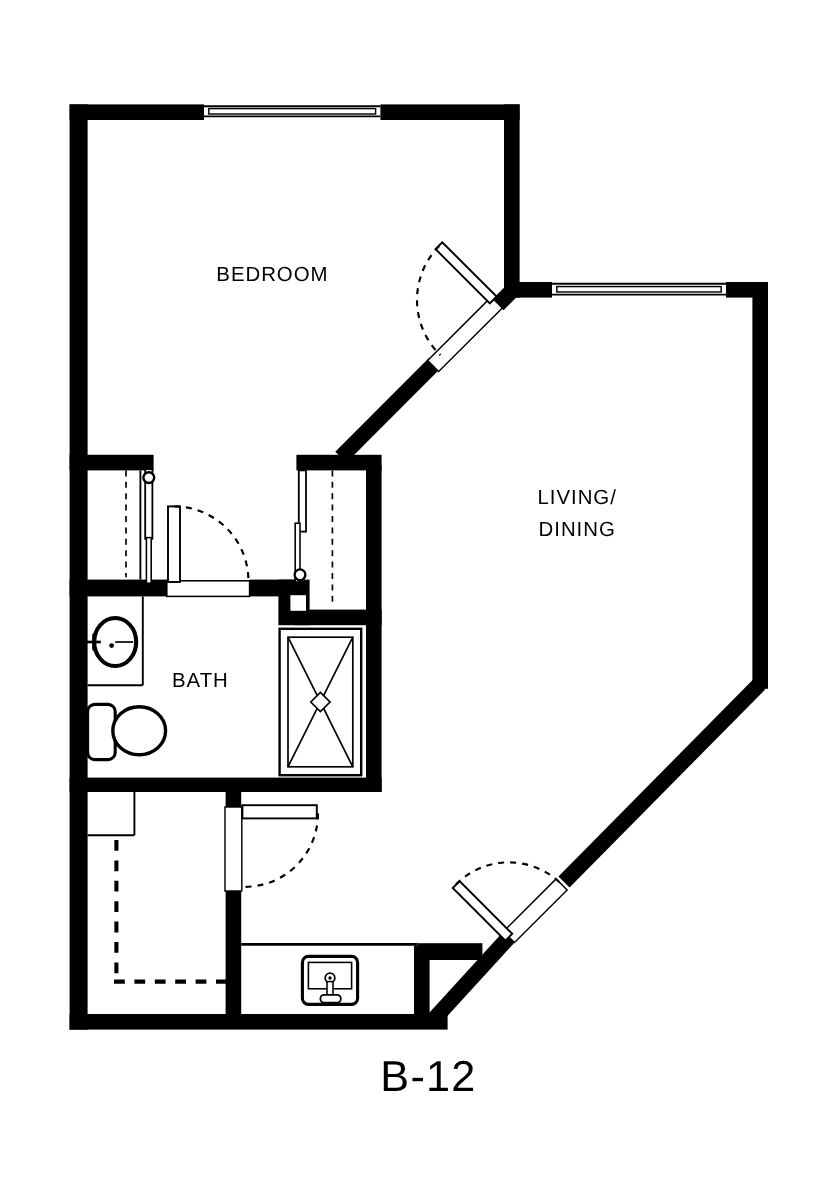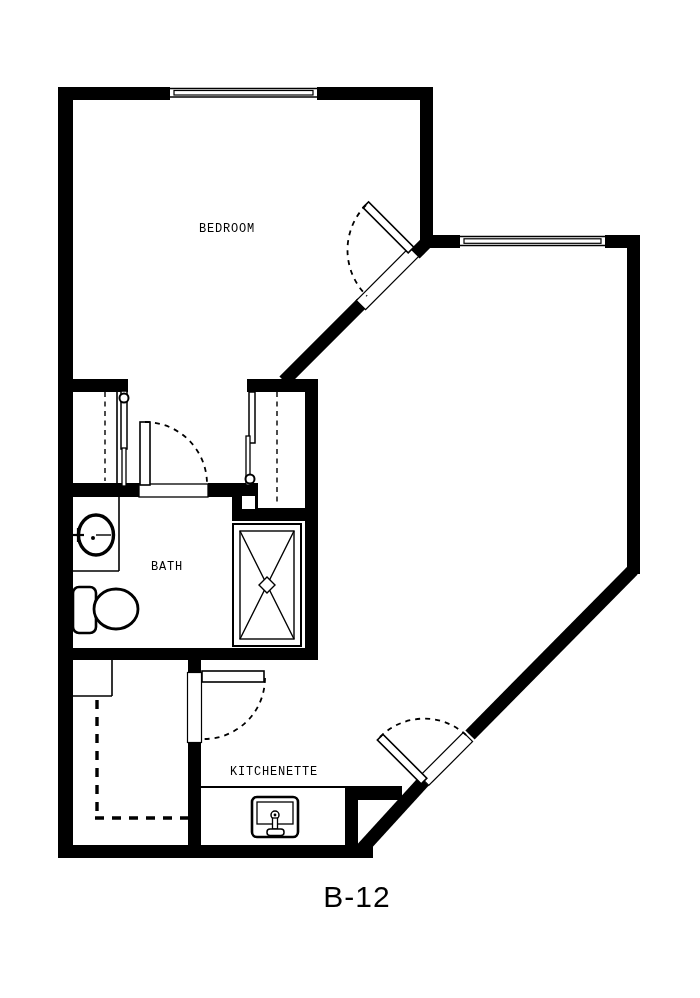--- a/index.html
+++ b/index.html
@@ -1,23 +1,23 @@
 <!DOCTYPE html>
 <html><head>
 <meta charset="utf-8">
 <style>
   html,body{margin:0;padding:0;background:#ffffff;}
   #stage{position:relative;width:700px;height:998px;background:#ffffff;overflow:hidden;
          font-family:"Liberation Sans",sans-serif;}
   #plan-svg{position:absolute;left:0;top:0;}
   .room-label{position:absolute;transform:translate(-50%,-50%);color:#000;
-              font-size:12px;letter-spacing:0.8px;text-align:center;line-height:27px;
-              white-space:nowrap;font-family:Liberation Mono, monospace;}
+              font-size:17px;letter-spacing:0.8px;text-align:center;line-height:27px;
+              white-space:nowrap;}
   .unit-label{position:absolute;transform:translate(-50%,-50%);color:#000;
-              font-size:30px;letter-spacing:1px;white-space:nowrap;}
+              font-size:36px;letter-spacing:1px;white-space:nowrap;}
 </style>
 </head>
 <body>
 
 <div id="stage">
 
 <svg id="plan-svg" width="700" height="998" viewBox="0 0 700 998">
 
   <g fill="#000000" stroke="none">
     <rect x="58" y="87" width="112" height="13"></rect>
@@ -161,21 +161,24 @@
       <circle cx="275" cy="815" r="4" stroke-width="1.5" fill="#ffffff"></circle>
       <circle cx="275" cy="815" r="1.4" fill="#000000" stroke="none"></circle>
       <rect x="272.5" y="818" width="5" height="11" fill="#ffffff" stroke-width="1.3"></rect>
       <rect x="267" y="829" width="17" height="6.5" rx="3" fill="#ffffff" stroke-width="1.5"></rect>
     </g>
   </g>
 </svg>
 
 <div class="room-label" style="left:227px;top:229px;">BEDROOM</div>
 
+<div class="room-label" style="left:481px;top:428px;">
+  <div>LIVING/</div>
+  <div>DINING</div>
+</div>
 
 <div class="room-label" style="left:167px;top:567px;">BATH</div>
 
 
-<div class="room-label" style="left:274px;top:772px;">KITCHENETTE</div>
 
 <div class="unit-label" style="left:357px;top:897px;">B-12</div>
 
 </div>
 
 </body></html>

